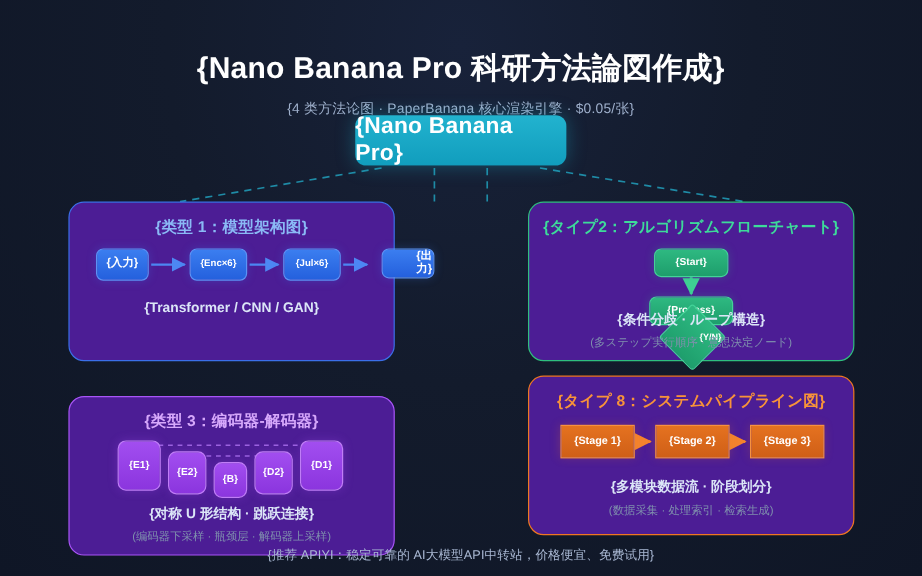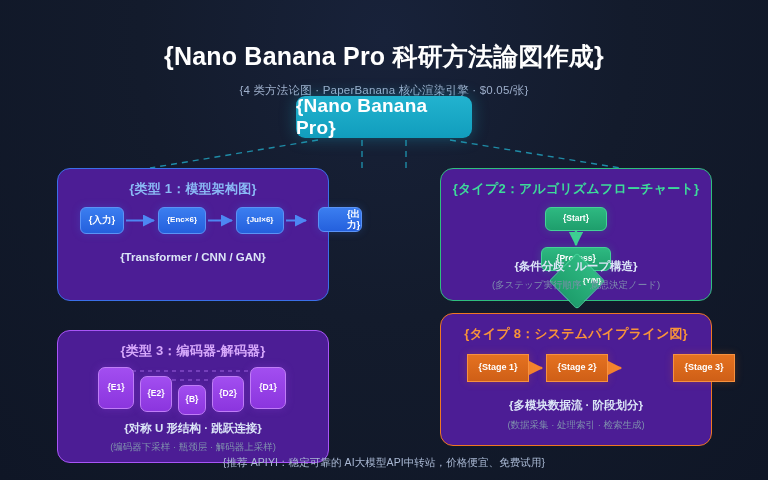--- a/index.html
+++ b/index.html
@@ -180,21 +180,21 @@
   
   .p4 .node {
     background: linear-gradient(180deg, #e57220 0%, #cf5f17 100%);
     border: 1px solid #f7913f;
     border-radius: 0;
     font-size: 9px;
     box-shadow: 0 0 8px rgba(229,114,32,0.25);
   }
   .n-s1 { left: 26px;  top: 40px; width: 62px; height: 28px; }
   .n-s2 { left: 105px; top: 40px; width: 62px; height: 28px; }
-  .n-s3 { left: 184px; top: 40px; width: 62px; height: 28px; margin-left: 48px; }
+  .n-s3 { left: 184px; top: 40px; width: 62px; height: 28px; }
 
   .panel-svg {
     position: absolute;
     left: 0; top: 0;
     width: 272px; height: 133px;
     pointer-events: none;
   }
 
   
   .footer {

